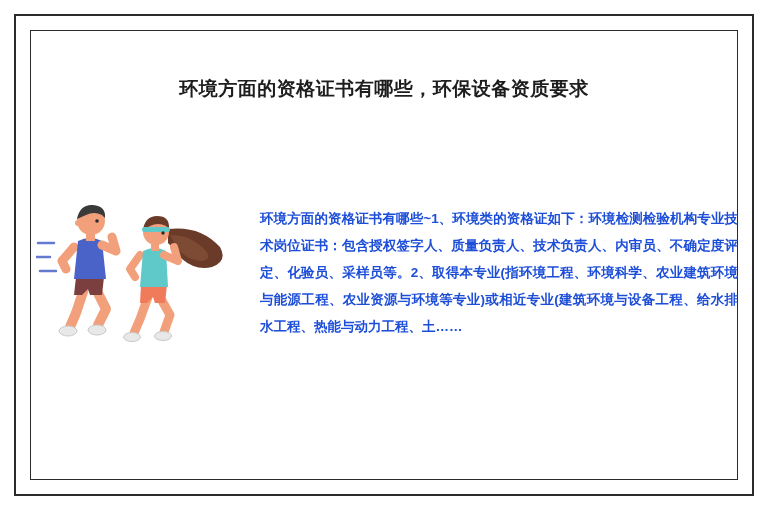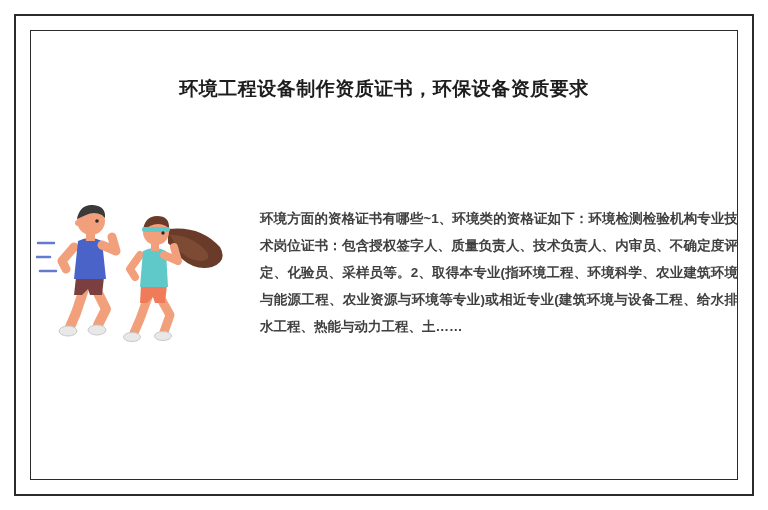--- a/index.html
+++ b/index.html
@@ -50,42 +50,42 @@
     letter-spacing: 0.5px;
   }
   .body-text {
     position: absolute;
     left: 260px;
     top: 205px;
     width: 478px;
     font-size: 13.5px;
     font-weight: bold;
     line-height: 27px;
-    color: #404040;
+    color: #1d4ed8;
     text-align: justify;
     text-justify: inter-ideograph;
   }
   .illustration {
     position: absolute;
     left: 36px;
     top: 185px;
     width: 200px;
     height: 175px;
   }
   svg { display: block; }
 </style>
 </head>
 <body>
 
 <div class="page">
 
   <div class="frame-outer"></div>
   <div class="frame-inner"></div>
 
-  <div class="title">环境工程设备制作资质证书，环保设备资质要求</div>
+  <div class="title">环境方面的资格证书有哪些，环保设备资质要求</div>
 
   <div class="illustration">
     <svg width="200" height="175" viewBox="0 0 200 175" xmlns="http://www.w3.org/2000/svg">
 
       <g stroke="#4a63c8" stroke-width="2.5" stroke-linecap="round" opacity="0.85">
         <line x1="2" y1="58" x2="18" y2="58"></line>
         <line x1="0" y1="72" x2="14" y2="72"></line>
         <line x1="4" y1="86" x2="20" y2="86"></line>
       </g>
 

